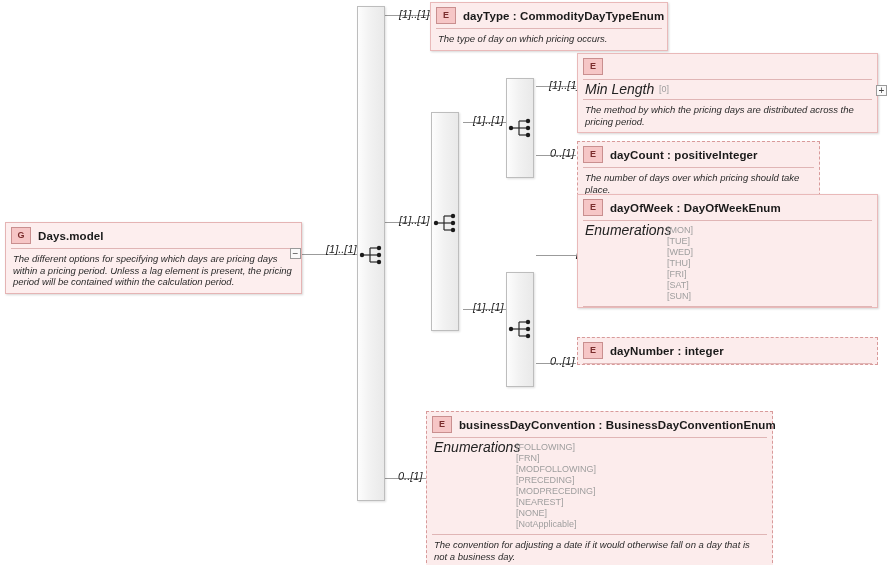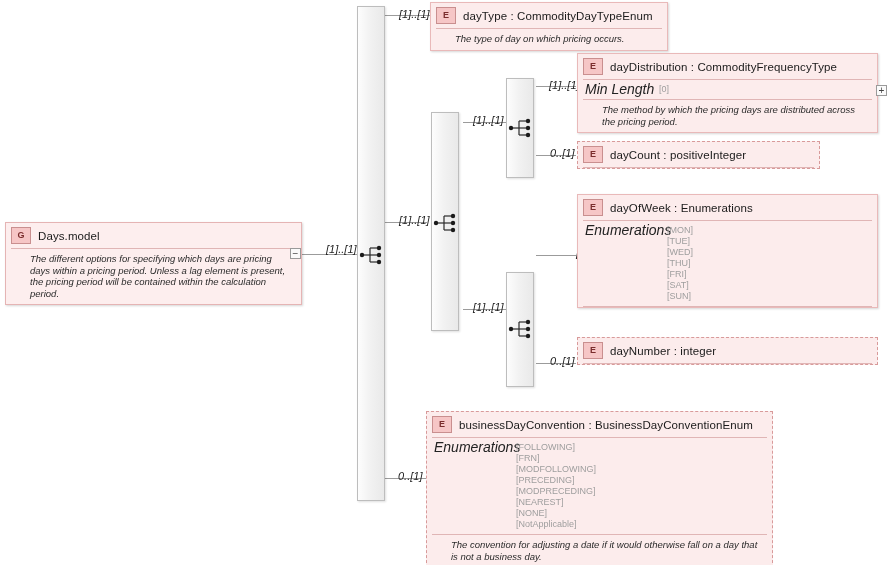--- a/index.html
+++ b/index.html
@@ -38,42 +38,42 @@
     font-size:9px;font-weight:bold;
     color:#7a2d2d;
     background:#f6c6c6;
     border:1px solid #c98f8f;
     margin-right:7px;
     flex:0 0 auto;
   }
   .badge.g{background:#f6c6c6;}
   .title{
     font-size:11.5px;
-    font-weight:normal;
+    font-weight:bold;
     color:#1a1a1a;
     letter-spacing:.1px;
     white-space:nowrap;
   }
   .sep{height:1px;background:#e0b5b5;margin:0 5px;}
   .facets{
     padding:4px 6px 4px 7px;
     font-size:9px;
     color:#333;
   }
   .facetrow{display:flex;line-height:11px;}
   .facetlabel{
     font-style:italic;
     color:#222;
     width:74px;flex:0 0 74px;
     font-size:14px;
   }
   .facetvals{color:#9e9e9e;font-size:9px;font-family:"Liberation Sans",sans-serif;}
   .facetvals div{line-height:11px;margin-left:8px;}
   .desc{
-    padding:4px 7px 5px 24px;
+    padding:4px 7px 5px 7px;
     font-size:9.5px;
     font-style:italic;
     color:#2b2b2b;
     line-height:11.5px;
   }
 
   
   .btnbox{
     position:absolute;
     width:11px;height:11px;
@@ -190,41 +190,41 @@
       <circle cx="20" cy="4" r="2.2" fill="#1a1a1a"></circle>
       <circle cx="20" cy="11" r="2.2" fill="#1a1a1a"></circle>
       <circle cx="20" cy="18" r="2.2" fill="#1a1a1a"></circle>
     </svg>
   </div>
 
   <div class="card" style="left:549px;top:79px;">[1]..[1]</div>
   <div class="node" id="n-daydist" style="left:577px;top:53px;width:301px;">
     <div class="hdr">
       <span class="badge">E</span>
-      <span class="title">dayDistribution : CommodityFrequencyType</span>
     </div>
     <div class="sep"></div>
     <div class="facets">
       <div class="facetrow">
         <span class="facetlabel">Min Length</span>
         <span class="facetvals">[0]</span>
       </div>
     </div>
     <div class="sep"></div>
     <div class="desc">The method by which the pricing days are distributed across the pricing period.</div>
   </div>
   <div class="btnbox" style="left:876px;top:85px;">+</div>
 
   <div class="card" style="left:550px;top:147px;">0..[1]</div>
   <div class="node dashed" id="n-daycount" style="left:577px;top:141px;width:243px;">
     <div class="hdr">
       <span class="badge">E</span>
       <span class="title">dayCount : positiveInteger</span>
     </div>
     <div class="sep"></div>
+    <div class="desc">The number of days over which pricing should take place.</div>
   </div>
 
   <div class="card" style="left:473px;top:301px;">[1]..[1]</div>
   <div class="comp-col" style="left:506px;top:272px;width:28px;height:115px;">
     <svg class="comp-sym" style="left:1px;top:45px;" viewBox="0 0 26 22">
       <line x1="3" y1="11" x2="11" y2="11" stroke="#2b2b2b" stroke-width="1.2"></line>
       <line x1="11" y1="4" x2="11" y2="18" stroke="#2b2b2b" stroke-width="1.2"></line>
       <line x1="11" y1="4" x2="18" y2="4" stroke="#2b2b2b" stroke-width="1.2"></line>
       <line x1="11" y1="11" x2="18" y2="11" stroke="#2b2b2b" stroke-width="1.2"></line>
       <line x1="11" y1="18" x2="18" y2="18" stroke="#2b2b2b" stroke-width="1.2"></line>
@@ -232,21 +232,21 @@
       <circle cx="20" cy="4" r="2.2" fill="#1a1a1a"></circle>
       <circle cx="20" cy="11" r="2.2" fill="#1a1a1a"></circle>
       <circle cx="20" cy="18" r="2.2" fill="#1a1a1a"></circle>
     </svg>
   </div>
 
   <div class="card" style="left:576px;top:247px;text-align:center;">[1]..7</div>
   <div class="node" id="n-dayofweek" style="left:577px;top:194px;width:301px;">
     <div class="hdr">
       <span class="badge">E</span>
-      <span class="title">dayOfWeek : Enumerations</span>
+      <span class="title">dayOfWeek : DayOfWeekEnum</span>
     </div>
     <div class="sep"></div>
     <div class="facets">
       <div class="facetrow">
         <span class="facetlabel">Enumerations</span>
         <span class="facetvals">
             <div>[MON]</div>
             <div>[TUE]</div>
             <div>[WED]</div>
             <div>[THU]</div>

